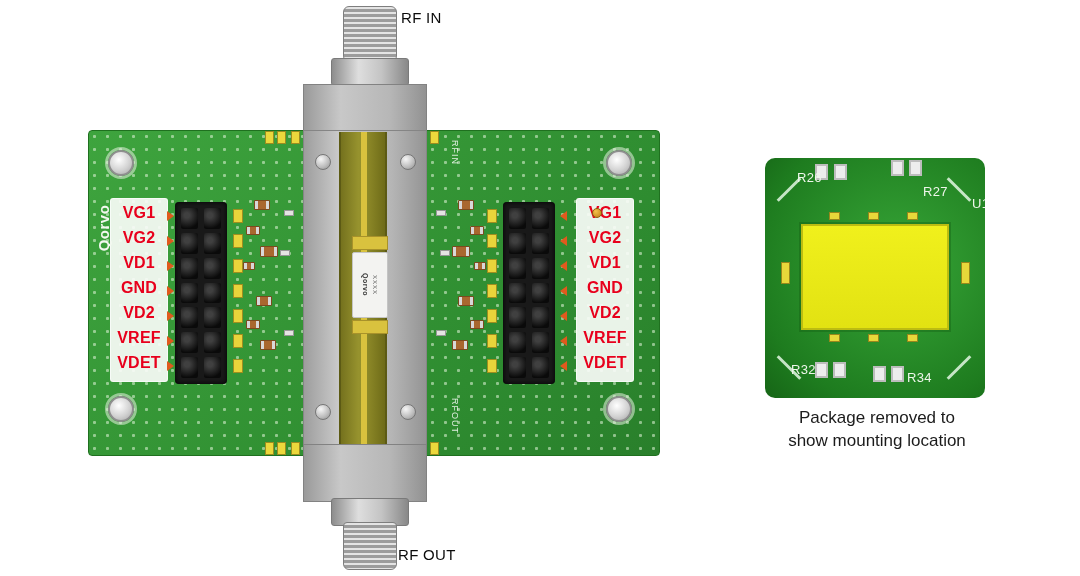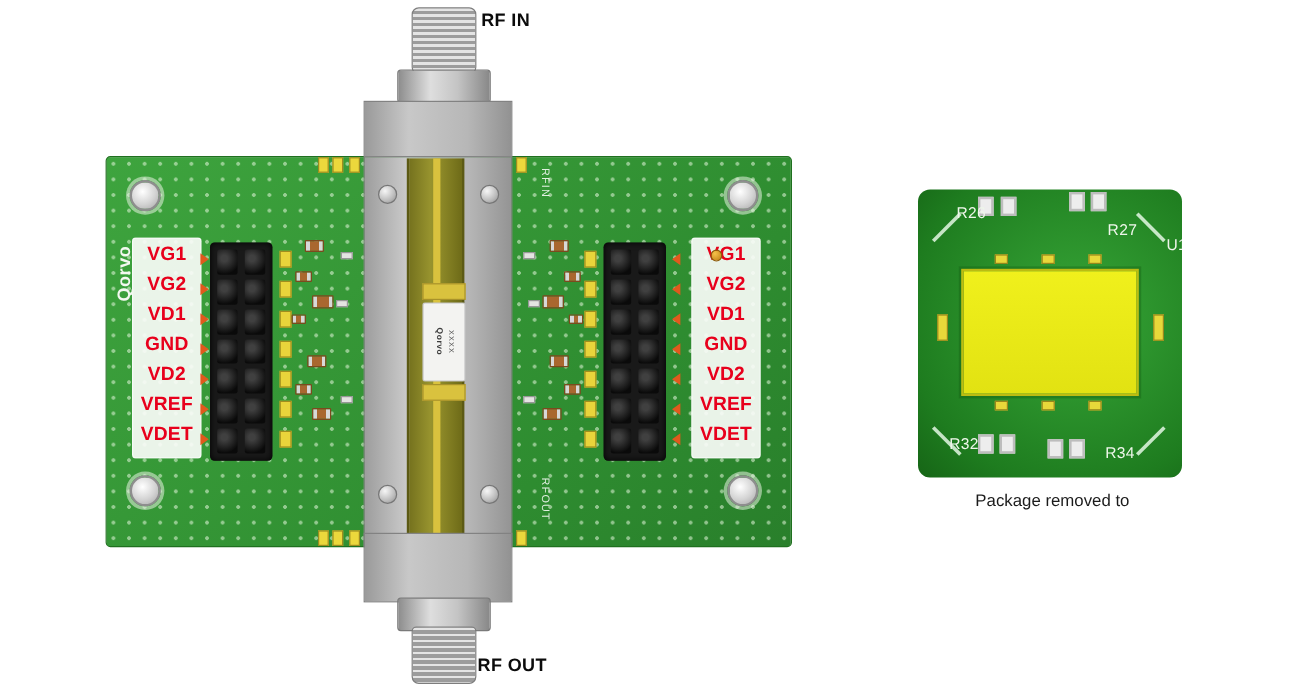--- a/index.html
+++ b/index.html
@@ -1,18 +1,18 @@
 <!DOCTYPE html>
 <html><head>
 <meta charset="utf-8">
 <style>
 *{margin:0;padding:0;box-sizing:border-box}
 body{font-family:"Liberation Sans",sans-serif;background:#fff}
 .stage{position:relative;width:1080px;height:576px;background:#fff;overflow:hidden}
-.rflabel{position:absolute;font-weight:bold;font-size:15px;color:#0b0b0b;letter-spacing:.3px}
+.rflabel{position:absolute;font-weight:normal;font-size:15px;color:#0b0b0b;letter-spacing:.3px}
 
 .barrel{position:absolute;width:54px;background:repeating-linear-gradient(180deg,#e4e4e4 0 2px,#9c9c9c 2px 5px);border:1px solid #7e7e7e;border-radius:6px}
 .flange{position:absolute;width:78px;height:28px;background:linear-gradient(90deg,#8d8d8d,#dedede 35%,#c4c4c4 65%,#888);border:1px solid #7a7a7a;border-radius:3px}
 .cblock{position:absolute;width:124px;background:linear-gradient(90deg,#9a9a9a,#c8c8c8 30%,#b7b7b7 70%,#929292);border:1px solid #828282}
 .fixture{position:absolute;left:303px;top:130px;width:124px;height:326px;background:linear-gradient(90deg,#9d9d9d,#c9c9c9 28%,#b5b5b5 72%,#949494);border:1px solid #858585}
 .strip{position:absolute;left:339px;top:132px;width:48px;height:322px;background:linear-gradient(90deg,#75721e,#97932e 40%,#8d8928 60%,#6e6b18);border-left:2px solid #5c5a14;border-right:2px solid #5c5a14}
 .trace{position:absolute;left:361px;top:132px;width:6px;height:322px;background:#d9c23e}
 .tracepad{position:absolute;left:352px;width:36px;height:14px;background:#d9c23e;border:1px solid #a8922a}
 .screw{position:absolute;width:16px;height:16px;border-radius:50%;background:radial-gradient(circle at 35% 30%,#f6f6f6,#bcbcbc 60%,#8c8c8c);border:1px solid #767676}
 
@@ -38,21 +38,21 @@
 .chip{position:absolute;left:352px;top:252px;width:36px;height:66px;background:#f3f3f1;border:1px solid #c4c4c4;border-radius:2px;display:flex;align-items:center;justify-content:center;gap:3px}
 .chiptext{writing-mode:vertical-rl;font-size:6px;color:#555;letter-spacing:1px}
 .chiplogo{writing-mode:vertical-rl;font-size:7px;color:#3c3c3c;font-weight:bold;letter-spacing:.5px}
 
 .inset{position:absolute;left:765px;top:158px;width:220px;height:240px;border-radius:10px;background:radial-gradient(circle at 60% 45%,#38a738,#1e7c1f 75%,#166516);overflow:hidden}
 .diag{position:absolute;width:32px;height:3px;background:rgba(240,255,240,.8)}
 .bigpad{position:absolute;left:36px;top:66px;width:148px;height:106px;background:linear-gradient(180deg,#f0f01c,#e2e212);border:2px solid #bcbc12;box-shadow:0 0 0 2px rgba(18,88,18,.35)}
 .ipad{position:absolute;width:11px;height:8px;background:#e8d83a;border:1px solid #97871c}
 .fp{position:absolute;width:13px;height:16px;background:#ededed;border:2px solid #bdbdbd}
 .iref{position:absolute;color:#eef6ea;font-size:13px;letter-spacing:.3px}
-.caption{position:absolute;left:735px;top:406px;width:284px;text-align:center;font-size:14px;color:#1b1b1b;line-height:23px}
+.caption{position:absolute;left:735px;top:406px;width:284px;text-align:center;font-size:17px;color:#1b1b1b;line-height:23px}
 </style>
 </head>
 <body>
 
 <div class="stage">
 
   <div class="rflabel" style="left:401px;top:9px">RF IN</div>
   <div class="rflabel" style="left:398px;top:546px">RF OUT</div>
 
   <div class="barrel" style="left:343px;top:6px;height:56px"></div>
@@ -235,20 +235,21 @@
     <div class="fp" style="left:126px;top:2px"></div>
     <div class="fp" style="left:144px;top:2px"></div>
     <div class="fp" style="left:50px;top:204px"></div>
     <div class="fp" style="left:68px;top:204px"></div>
     <div class="fp" style="left:108px;top:208px"></div>
     <div class="fp" style="left:126px;top:208px"></div>
     <div class="iref" style="left:32px;top:12px">R26</div>
     <div class="iref" style="left:158px;top:26px">R27</div>
     <div class="iref" style="left:207px;top:38px">U1</div>
     <div class="iref" style="left:26px;top:204px">R32</div>
-    <div class="iref" style="left:156px;top:212px">R34</div>
+    <div class="iref" style="left:142px;top:212px">R34</div>
   </div>
 
   <div class="caption">
     <div>Package removed to</div>
+    <div>show mounting location</div>
   </div>
 
 </div>
 
 </body></html>

